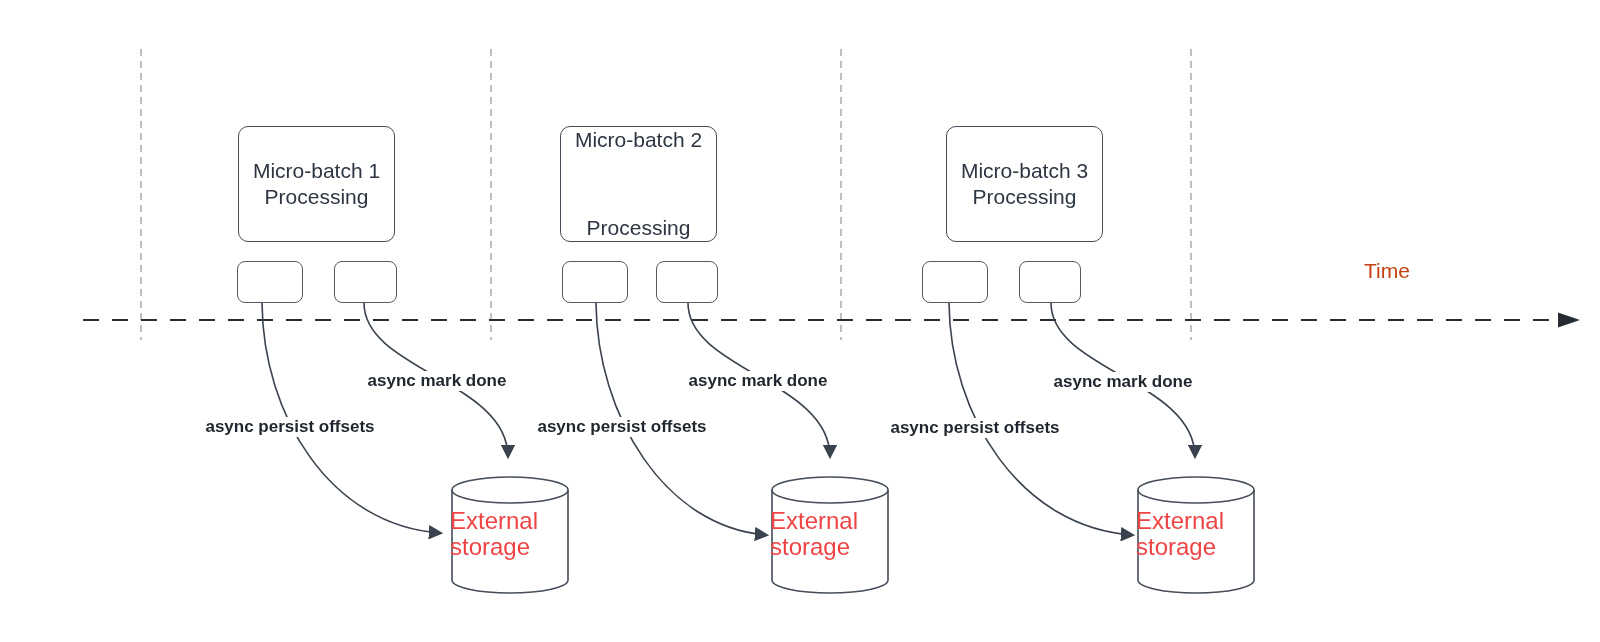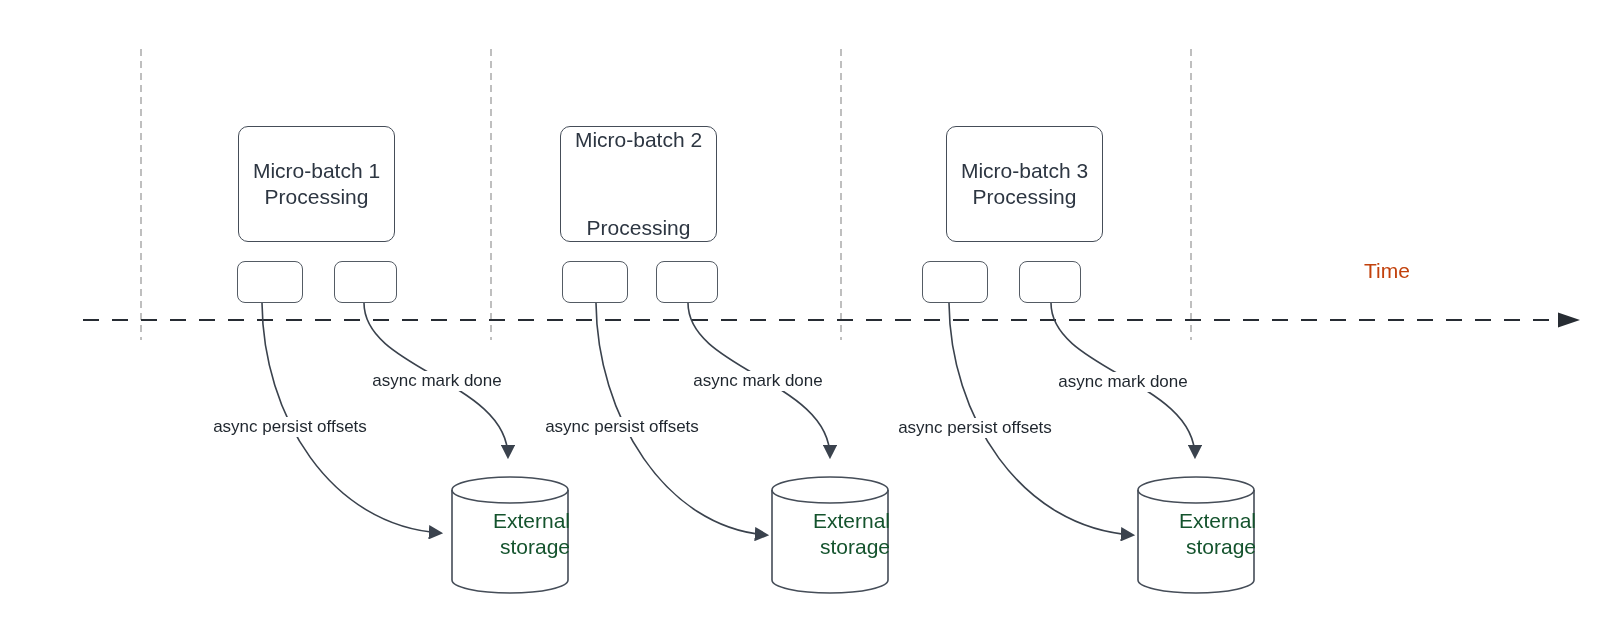--- a/index.html
+++ b/index.html
@@ -42,34 +42,34 @@
     height: 42px;
     border: 1.5px solid #545b64;
     border-radius: 8px;
     background: #ffffff;
     box-sizing: border-box;
   }
   .edge-label {
     position: absolute;
     transform: translate(-50%, -50%);
     font-size: 17px;
-    font-weight: normal;
+    font-weight: bold;
     color: #1f262e;
     background: #ffffff;
     padding: 0 3px;
     white-space: nowrap;
   }
   .storage-label {
     position: absolute;
     transform: translateX(-50%);
     width: 120px;
-    text-align: right;
-    font-size: 21px;
+    text-align: left;
+    font-size: 24px;
     line-height: 26px;
-    color: #14532d;
+    color: #ef4444;
   }
   .time-label {
     position: absolute;
     transform: translate(-50%, -50%);
     font-size: 21px;
     color: #c2410c;
     white-space: nowrap;
   }
 </style>
 </head>

